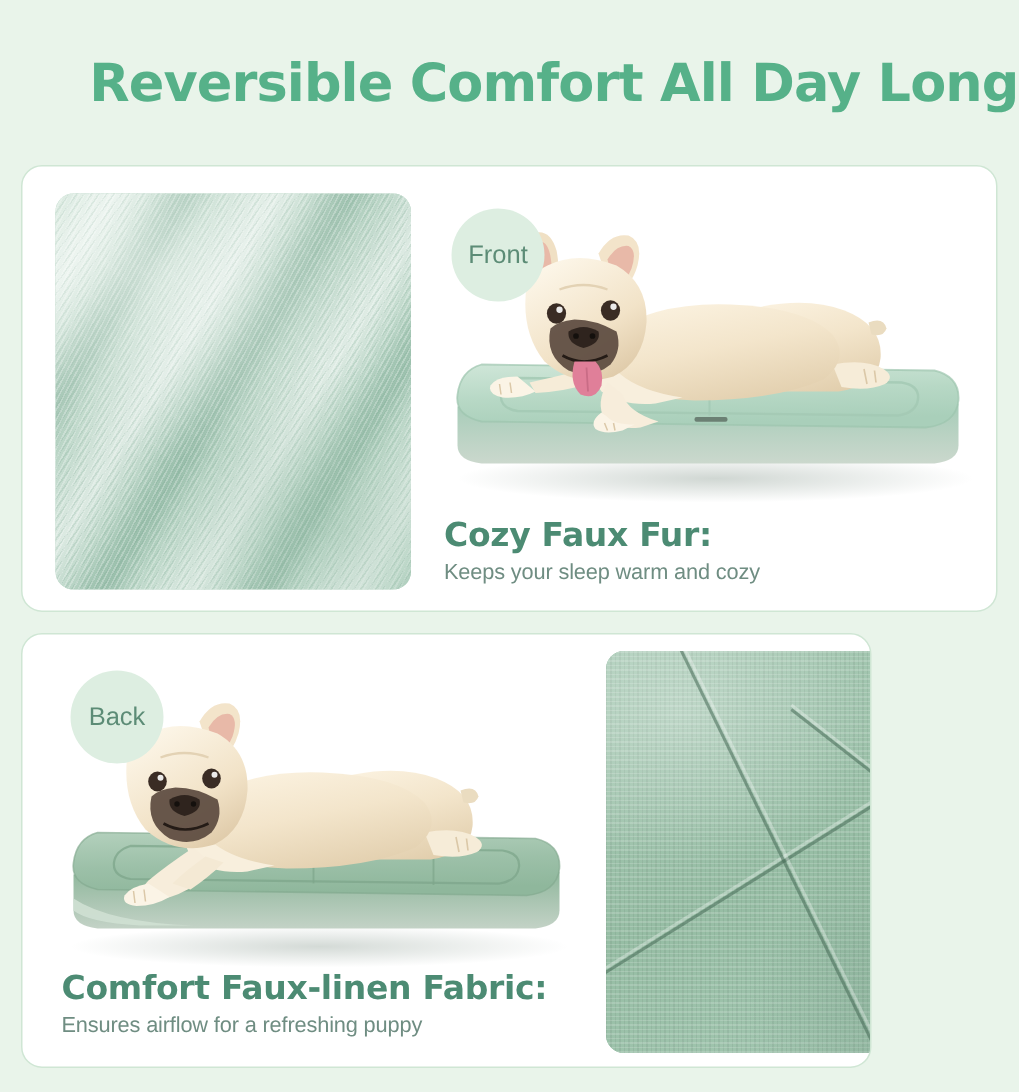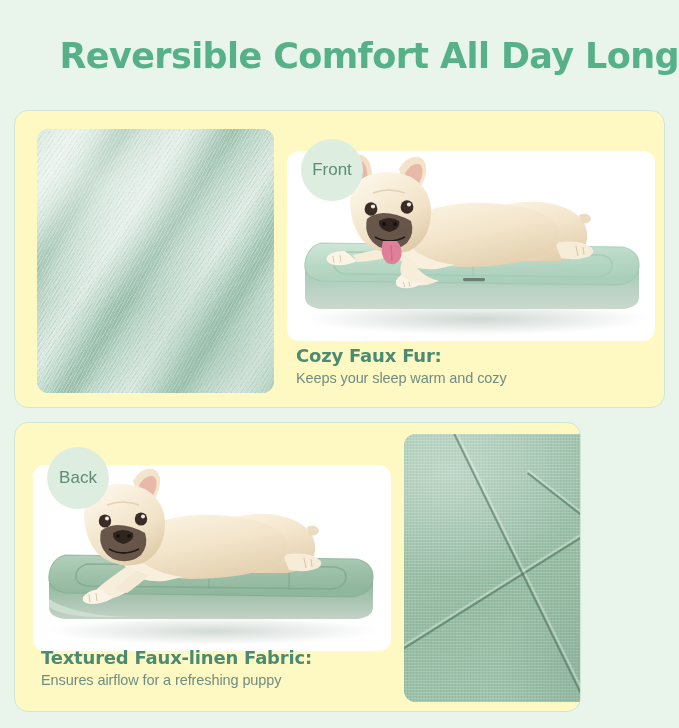--- a/index.html
+++ b/index.html
@@ -23,21 +23,21 @@
     font-weight: bold;
     font-size: 35px;
     letter-spacing: -0.6px;
     color: #56b189;
     white-space: nowrap;
   }
 
   
   .card {
     position: absolute;
-    background: #fef9c3;
+    background: #ffffff;
     border: 1px solid #cfe6d4;
     border-radius: 14px;
     overflow: hidden;
   }
   .card-front { left: 14px; top: 110px; width: 651px; height: 298px; }
   .card-back  { left: 14px; top: 422px; width: 567px; height: 290px; }
 
   
   .photo {
     position: absolute;
@@ -151,21 +151,21 @@
     color: #5c8c76;
     font-family: "Liberation Sans", sans-serif;
   }
   .badge-front { left: 300px; top: 138px; }
   .badge-back  { left: 46px;  top: 446px; }
 
   
   .caption { position: absolute; }
   .caption h3 {
     font-family: "DejaVu Sans", sans-serif;
-    font-size: 18px;
+    font-size: 22px;
     font-weight: bold;
     color: #4c8b73;
     letter-spacing: -0.2px;
     margin-bottom: 4px;
   }
   .caption p {
     font-size: 14.5px;
     color: #6f8d82;
     letter-spacing: -0.1px;
   }
@@ -361,16 +361,16 @@
       <circle cx="96" cy="71" r="1.8" fill="#14100d"></circle>
       <path d="M76 84 Q90 92 106 84" stroke="#241b16" stroke-width="1.8" fill="none"></path>
 
       <path d="M274 62 Q284 58 286 66 Q284 72 276 70 Z" fill="#eadcc0"></path>
     </svg>
   </div>
 
   <div class="badge badge-back" style="left:32px; top:24px; position:absolute;">Back</div>
 
   <div class="caption" style="position:absolute; left:26px; top:224px;">
-    <h3>Textured Faux-linen Fabric:</h3>
+    <h3>Comfort Faux-linen Fabric:</h3>
     <p>Ensures airflow for a refreshing puppy</p>
   </div>
 </div>
 
 </body></html>

